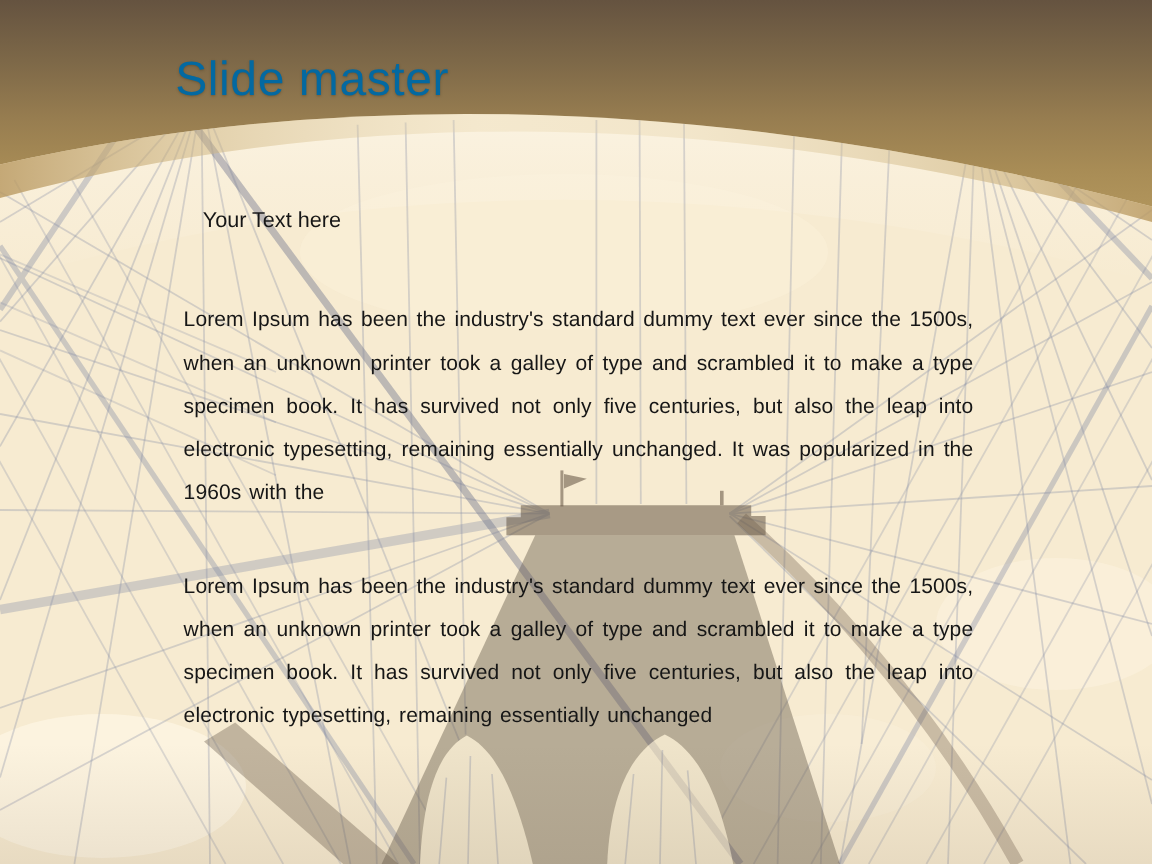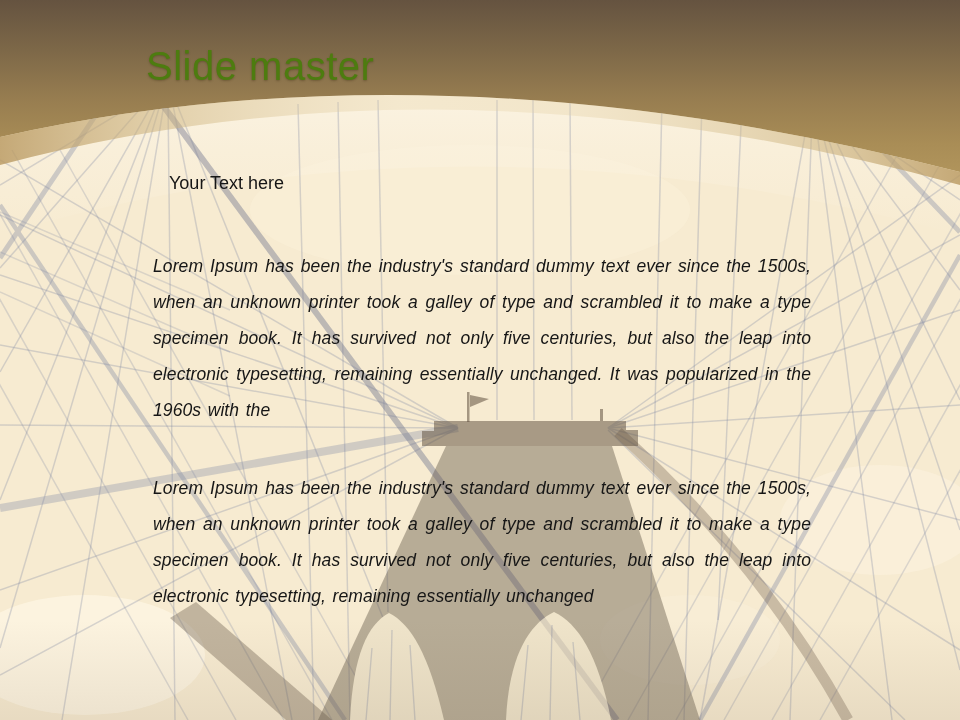--- a/index.html
+++ b/index.html
@@ -5,31 +5,31 @@
   html,body{margin:0;padding:0;background:#2b2b2b;}
   .slide{
     position:relative;width:960px;height:720px;overflow:hidden;
     background:#f7ebd1;
     font-family:"Liberation Sans",sans-serif;
   }
   .bg{position:absolute;inset:0;display:block;}
   .title{
     position:absolute;left:146px;top:44px;margin:0;
     font-size:40px;font-weight:400;letter-spacing:.5px;
-    color:#4d7c0f;text-shadow:0 1px 2px rgba(60,45,20,.35);
+    color:#0369a1;text-shadow:0 1px 2px rgba(60,45,20,.35);
   }
   .subtitle{
     position:absolute;left:169px;top:173px;
     font-size:18px;color:#161616;
   }
   .para{
     position:absolute;left:153px;width:658px;margin:0;
     font-size:17.5px;line-height:36px;color:#161616;
     text-align:justify;text-align-last:left;
-    word-spacing:1.5px;letter-spacing:.1px;font-style:italic;
+    word-spacing:1.5px;letter-spacing:.1px;
   }
   .p1{top:248px;}
   .p2{top:470px;}
 </style>
 </head>
 <body>
 
 <div class="slide">
 
   <svg class="bg" width="960" height="720" viewBox="0 0 960 720" aria-hidden="true">

